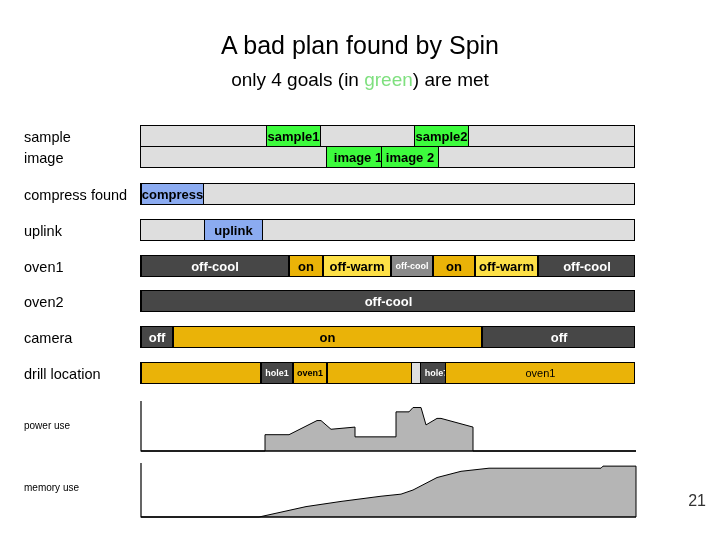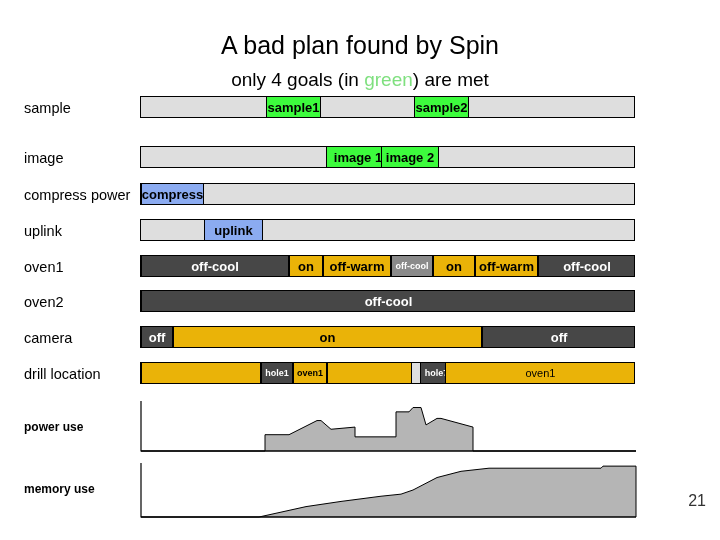--- a/index.html
+++ b/index.html
@@ -89,71 +89,70 @@
   }
   .seg.small { font-size: 9px; }
   .seg.plain { font-weight: normal; font-size: 11px; }
 
   
   .c-green   { background: #3dfb3d; color: #000000; border-left: 1px solid #000; border-right: 1px solid #000; }
   .c-blue    { background: #8babf1; color: #000000; border-left: 1px solid #000; border-right: 1px solid #000; }
   .c-grey    { background: #dedede; color: #000000; }
   .c-dark    { background: #474747; color: #ffffff; border-left: 1px solid #000; border-right: 1px solid #000; }
   .c-mid     { background: #8a8a8a; color: #ffffff; border-left: 1px solid #000; border-right: 1px solid #000; }
-  .c-light   { background: #eab308; color: #000000; border-left: 1px solid #000; border-right: 1px solid #000; }
+  .c-light   { background: #fde047; color: #000000; border-left: 1px solid #000; border-right: 1px solid #000; }
   .c-white   { background: #eab308; color: #000000; border-left: 1px solid #000; border-right: 1px solid #000; }
 
   
   .chart {
     position: absolute;
     left: 0;
     width: 720px;
   }
   .chart-label {
     position: absolute;
     left: 24px;
-    font-size: 12px;
-    white-space: nowrap;
-    font-weight: bold;
+    font-size: 10px;
+    white-space: nowrap;
   }
   .chart-svg {
     position: absolute;
     left: 140px;
     top: 0;
   }
 </style>
 </head>
 <body>
 
 <div id="title">A bad plan found by Spin</div>
 
 <div id="subtitle"><span>only 4 goals (in </span><span class="green-word">green</span><span>) are met</span></div>
 
 <div id="rows-container">
-    <div class="row" style="top: 96px;">
+    <div class="row" style="top: 125px;">
       <div class="row-label">sample</div>
       <div class="track">
         <div class="seg c-grey" style="left: 0px; width: 125px;"></div>
         <div class="seg c-green" style="left: 125px; width: 55px;">sample1</div>
         <div class="seg c-grey" style="left: 180px; width: 93px;"></div>
         <div class="seg c-green" style="left: 273px; width: 55px;">sample2</div>
         <div class="seg c-grey" style="left: 328px; width: 167px;"></div>
       </div>
     </div>
     <div class="row" style="top: 146px;">
       <div class="row-label">image</div>
       <div class="track">
         <div class="seg c-grey" style="left: 0px; width: 185px;"></div>
         <div class="seg c-green" style="left: 185px; width: 64px;">image 1</div>
         <div class="seg c-green" style="left: 240px; width: 58px;">image 2</div>
         <div class="seg c-grey" style="left: 298px; width: 197px;"></div>
       </div>
     </div>
     <div class="row" style="top: 183px;">
-      <div class="row-label">compress power</div>
+      <div class="row-label">compress found</div>
       <div class="track">
         <div class="seg c-blue" style="left: 0px; width: 63px;">compress</div>
         <div class="seg c-grey" style="left: 63px; width: 432px;"></div>
       </div>
     </div>
     <div class="row" style="top: 219px;">
       <div class="row-label">uplink</div>
       <div class="track">
         <div class="seg c-grey" style="left: 0px; width: 63px;"></div>
         <div class="seg c-blue" style="left: 63px; width: 59px;">uplink</div>

